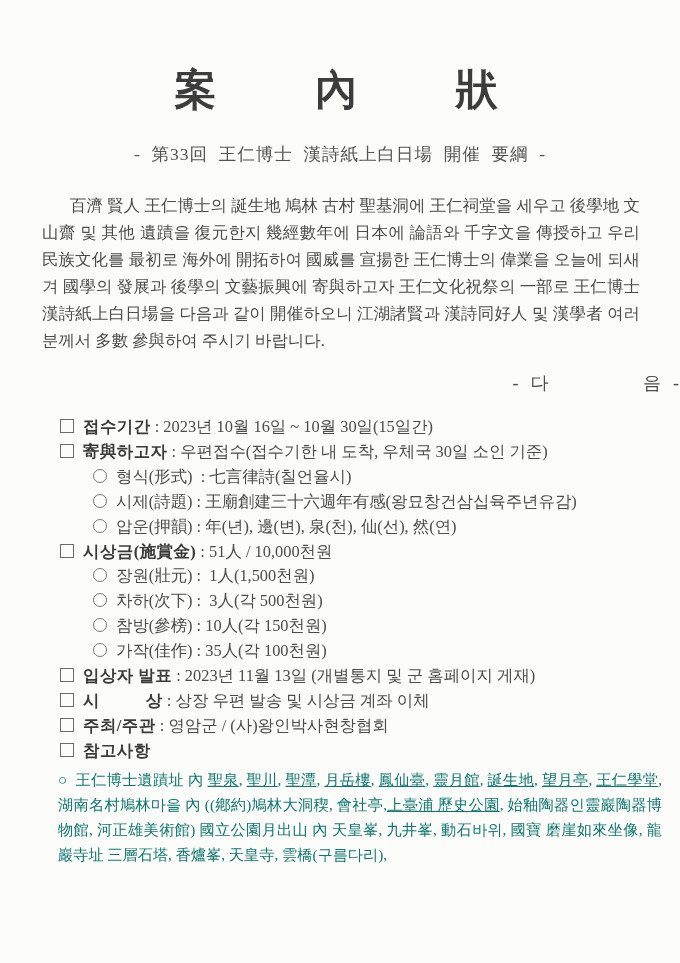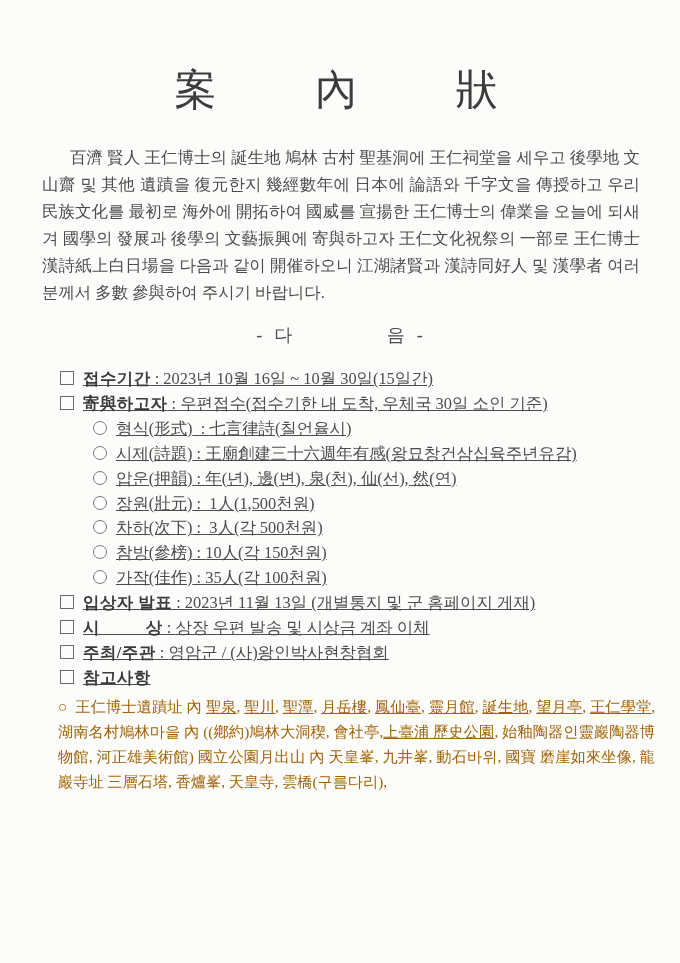--- a/index.html
+++ b/index.html
@@ -6,71 +6,73 @@
   body{
     width:680px;height:963px;overflow:hidden;position:relative;
     background:#fcfcfa;
     font-family:"Liberation Serif","DejaVu Serif",serif;
     color:#4a4a4a;
   }
   .page{position:relative;width:680px;height:963px;}
   
   .title{
     margin-top:62px;text-align:center;
-    font-size:42px;font-weight:400;color:#3c3c3c;
+    font-size:42px;font-weight:700;color:#3c3c3c;
     letter-spacing:8px;word-spacing:72px;white-space:pre;
   }
   .subtitle{
     margin-top:24px;text-align:center;
     font-size:17.5px;color:#535353;letter-spacing:1px;white-space:pre;
   }
   
   .intro{
     margin:26px 40px 17px 42px;
     font-size:16.4px;line-height:27px;
     text-align:justify;text-indent:1.7em;
     color:#4c4c4c;word-break:normal;
   }
   .daum{
-    margin-top:16px;text-align:center;
+    margin-top:16px;text-align:right;
     font-size:18px;color:#4c4c4c;white-space:pre;letter-spacing:1px;
   }
   
-  .list{margin:20px 30px 0 60px;font-size:16.4px;color:#4c4c4c;text-decoration:underline;}
+  .list{margin:20px 30px 0 60px;font-size:16.4px;color:#4c4c4c;}
   .row{line-height:24.9px;white-space:pre-wrap;}
   .row.lvl2{padding-left:33px;}
   .lbl.b{font-weight:700;color:#3a3a3a;letter-spacing:0.5px;}
   .marker{display:inline-block;vertical-align:-1px;margin-right:9px;}
   .box{width:12px;height:12px;border:1.6px solid #6b6b6b;background:transparent;}
   .circ{width:12px;height:12px;border:1.3px solid #787878;border-radius:50%;}
   
   .ref{
-    margin:3px 25px 0 58px;
-    font-size:15.2px;line-height:25.2px;color:#a16207;
+    margin:3px 18px 0 58px;
+    font-size:15.2px;line-height:25.2px;color:#0f766e;
     text-align:justify;
   }
   .ref .bullet{margin-right:8px;}
 </style>
 </head>
 <body>
 
 <div class="page">
 
   <div class="title">案 內 狀</div>
+  <div class="subtitle">-  第33回  王仁博士  漢詩紙上白日場  開催  要綱  -</div>
 
   <div class="intro">百濟 賢人 王仁博士의 誕生地 鳩林 古村 聖基洞에 王仁祠堂을 세우고 後學地 文山齋 및 其他 遺蹟을 復元한지 幾經數年에 日本에 論語와 千字文을 傳授하고 우리 民族文化를 最初로 海外에 開拓하여 國威를 宣揚한 王仁博士의 偉業을 오늘에 되새겨 國學의 發展과 後學의 文藝振興에 寄與하고자 王仁文化祝祭의 一部로 王仁博士 漢詩紙上白日場을 다음과 같이 開催하오니 江湖諸賢과 漢詩同好人 및 漢學者 여러분께서 多數 參與하여 주시기 바랍니다.</div>
 
   <div class="daum">-  다                 음  -</div>
 
   <div class="list">
     <div class="row lvl1"><span class="marker box"></span><span class="lbl b">접수기간</span><span> : </span><span>2023년 10월 16일 ~ 10월 30일(15일간)</span></div>
     <div class="row lvl1"><span class="marker box"></span><span class="lbl b">寄與하고자</span><span> : </span><span>우편접수(접수기한 내 도착, 우체국 30일 소인 기준)</span></div>
     <div class="row lvl2"><span class="marker circ"></span><span class="lbl">형식(形式)</span><span>  : </span><span>七言律詩(칠언율시)</span></div>
     <div class="row lvl2"><span class="marker circ"></span><span class="lbl">시제(詩題)</span><span> : </span><span>王廟創建三十六週年有感(왕묘창건삼십육주년유감)</span></div>
     <div class="row lvl2"><span class="marker circ"></span><span class="lbl">압운(押韻)</span><span> : </span><span>年(년), 邊(변), 泉(천), 仙(선), 然(연)</span></div>
+    <div class="row lvl1"><span class="marker box"></span><span class="lbl b">시상금(施賞金)</span><span> : </span><span>51人 / 10,000천원</span></div>
     <div class="row lvl2"><span class="marker circ"></span><span class="lbl">장원(壯元)</span><span> : </span><span> 1人(1,500천원)</span></div>
     <div class="row lvl2"><span class="marker circ"></span><span class="lbl">차하(次下)</span><span> : </span><span> 3人(각 500천원)</span></div>
     <div class="row lvl2"><span class="marker circ"></span><span class="lbl">참방(參榜)</span><span> : </span><span>10人(각 150천원)</span></div>
     <div class="row lvl2"><span class="marker circ"></span><span class="lbl">가작(佳作)</span><span> : </span><span>35人(각 100천원)</span></div>
     <div class="row lvl1"><span class="marker box"></span><span class="lbl b">입상자 발표</span><span> : </span><span>2023년 11월 13일 (개별통지 및 군 홈페이지 게재)</span></div>
     <div class="row lvl1"><span class="marker box"></span><span class="lbl b">시          상</span><span> : </span><span>상장 우편 발송 및 시상금 계좌 이체</span></div>
     <div class="row lvl1"><span class="marker box"></span><span class="lbl b">주최/주관</span><span> : </span><span>영암군 / (사)왕인박사현창협회</span></div>
     <div class="row lvl1"><span class="marker box"></span><span class="lbl b">참고사항</span><span></span><span></span></div>
   </div>
 

